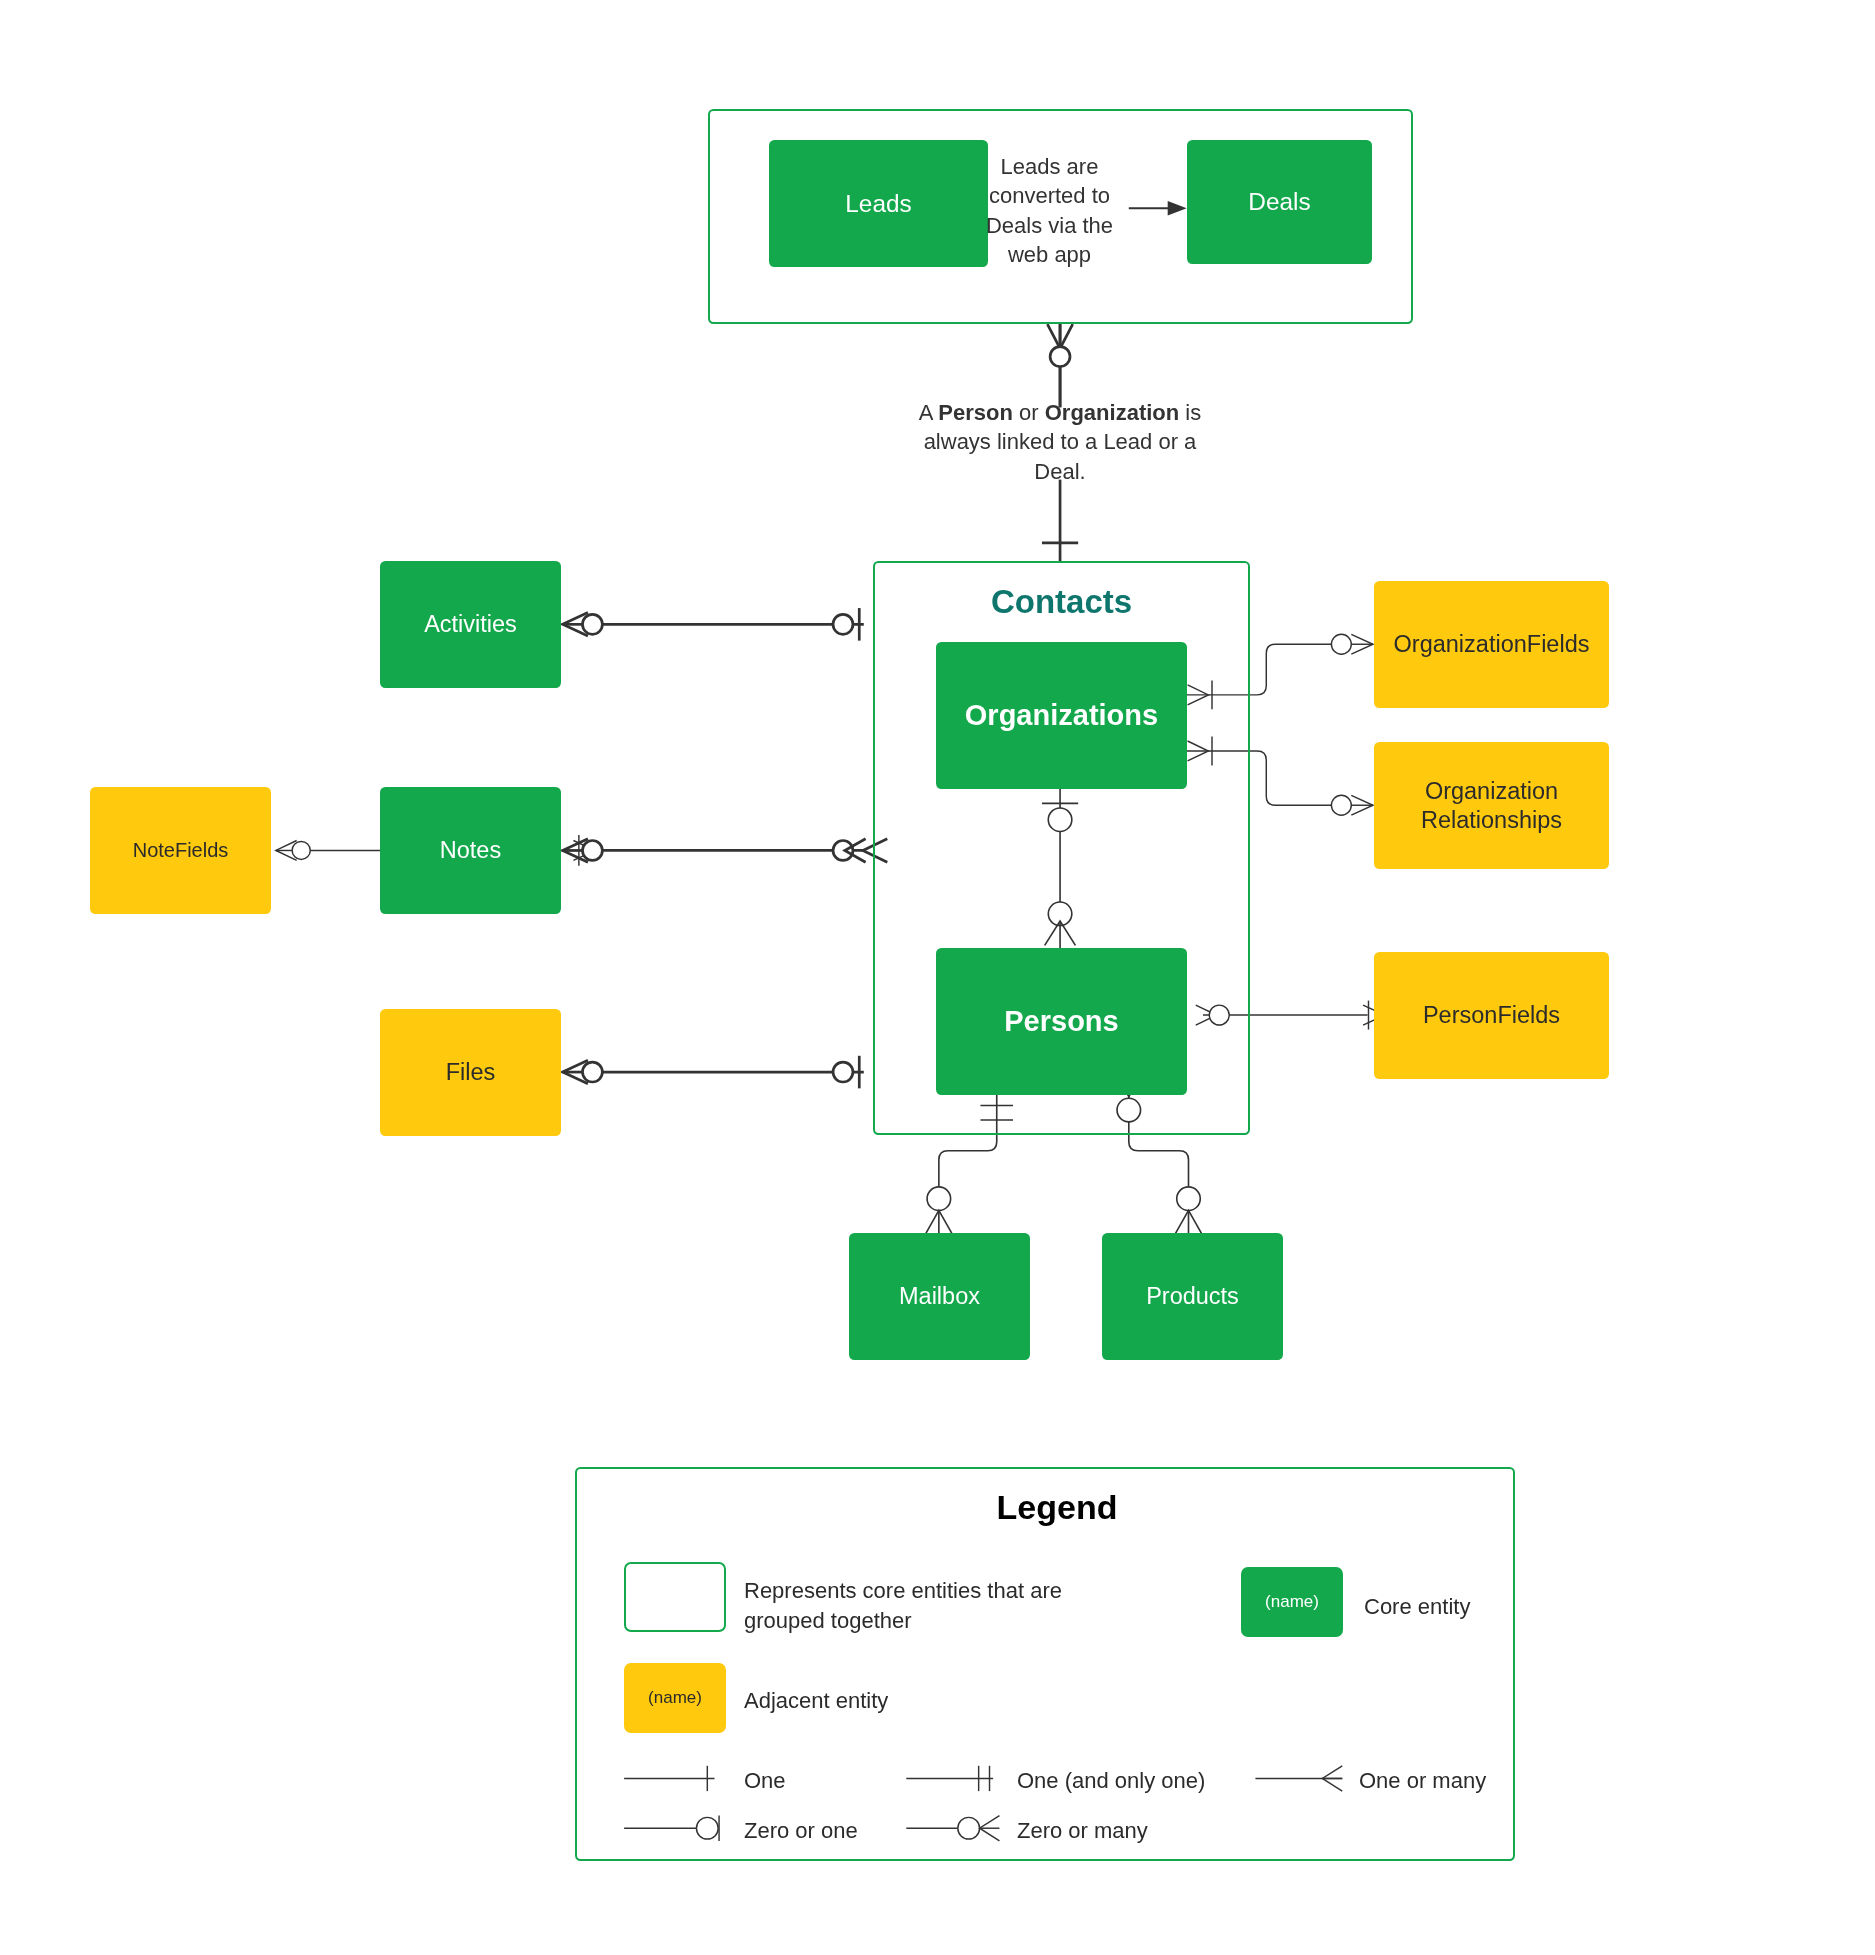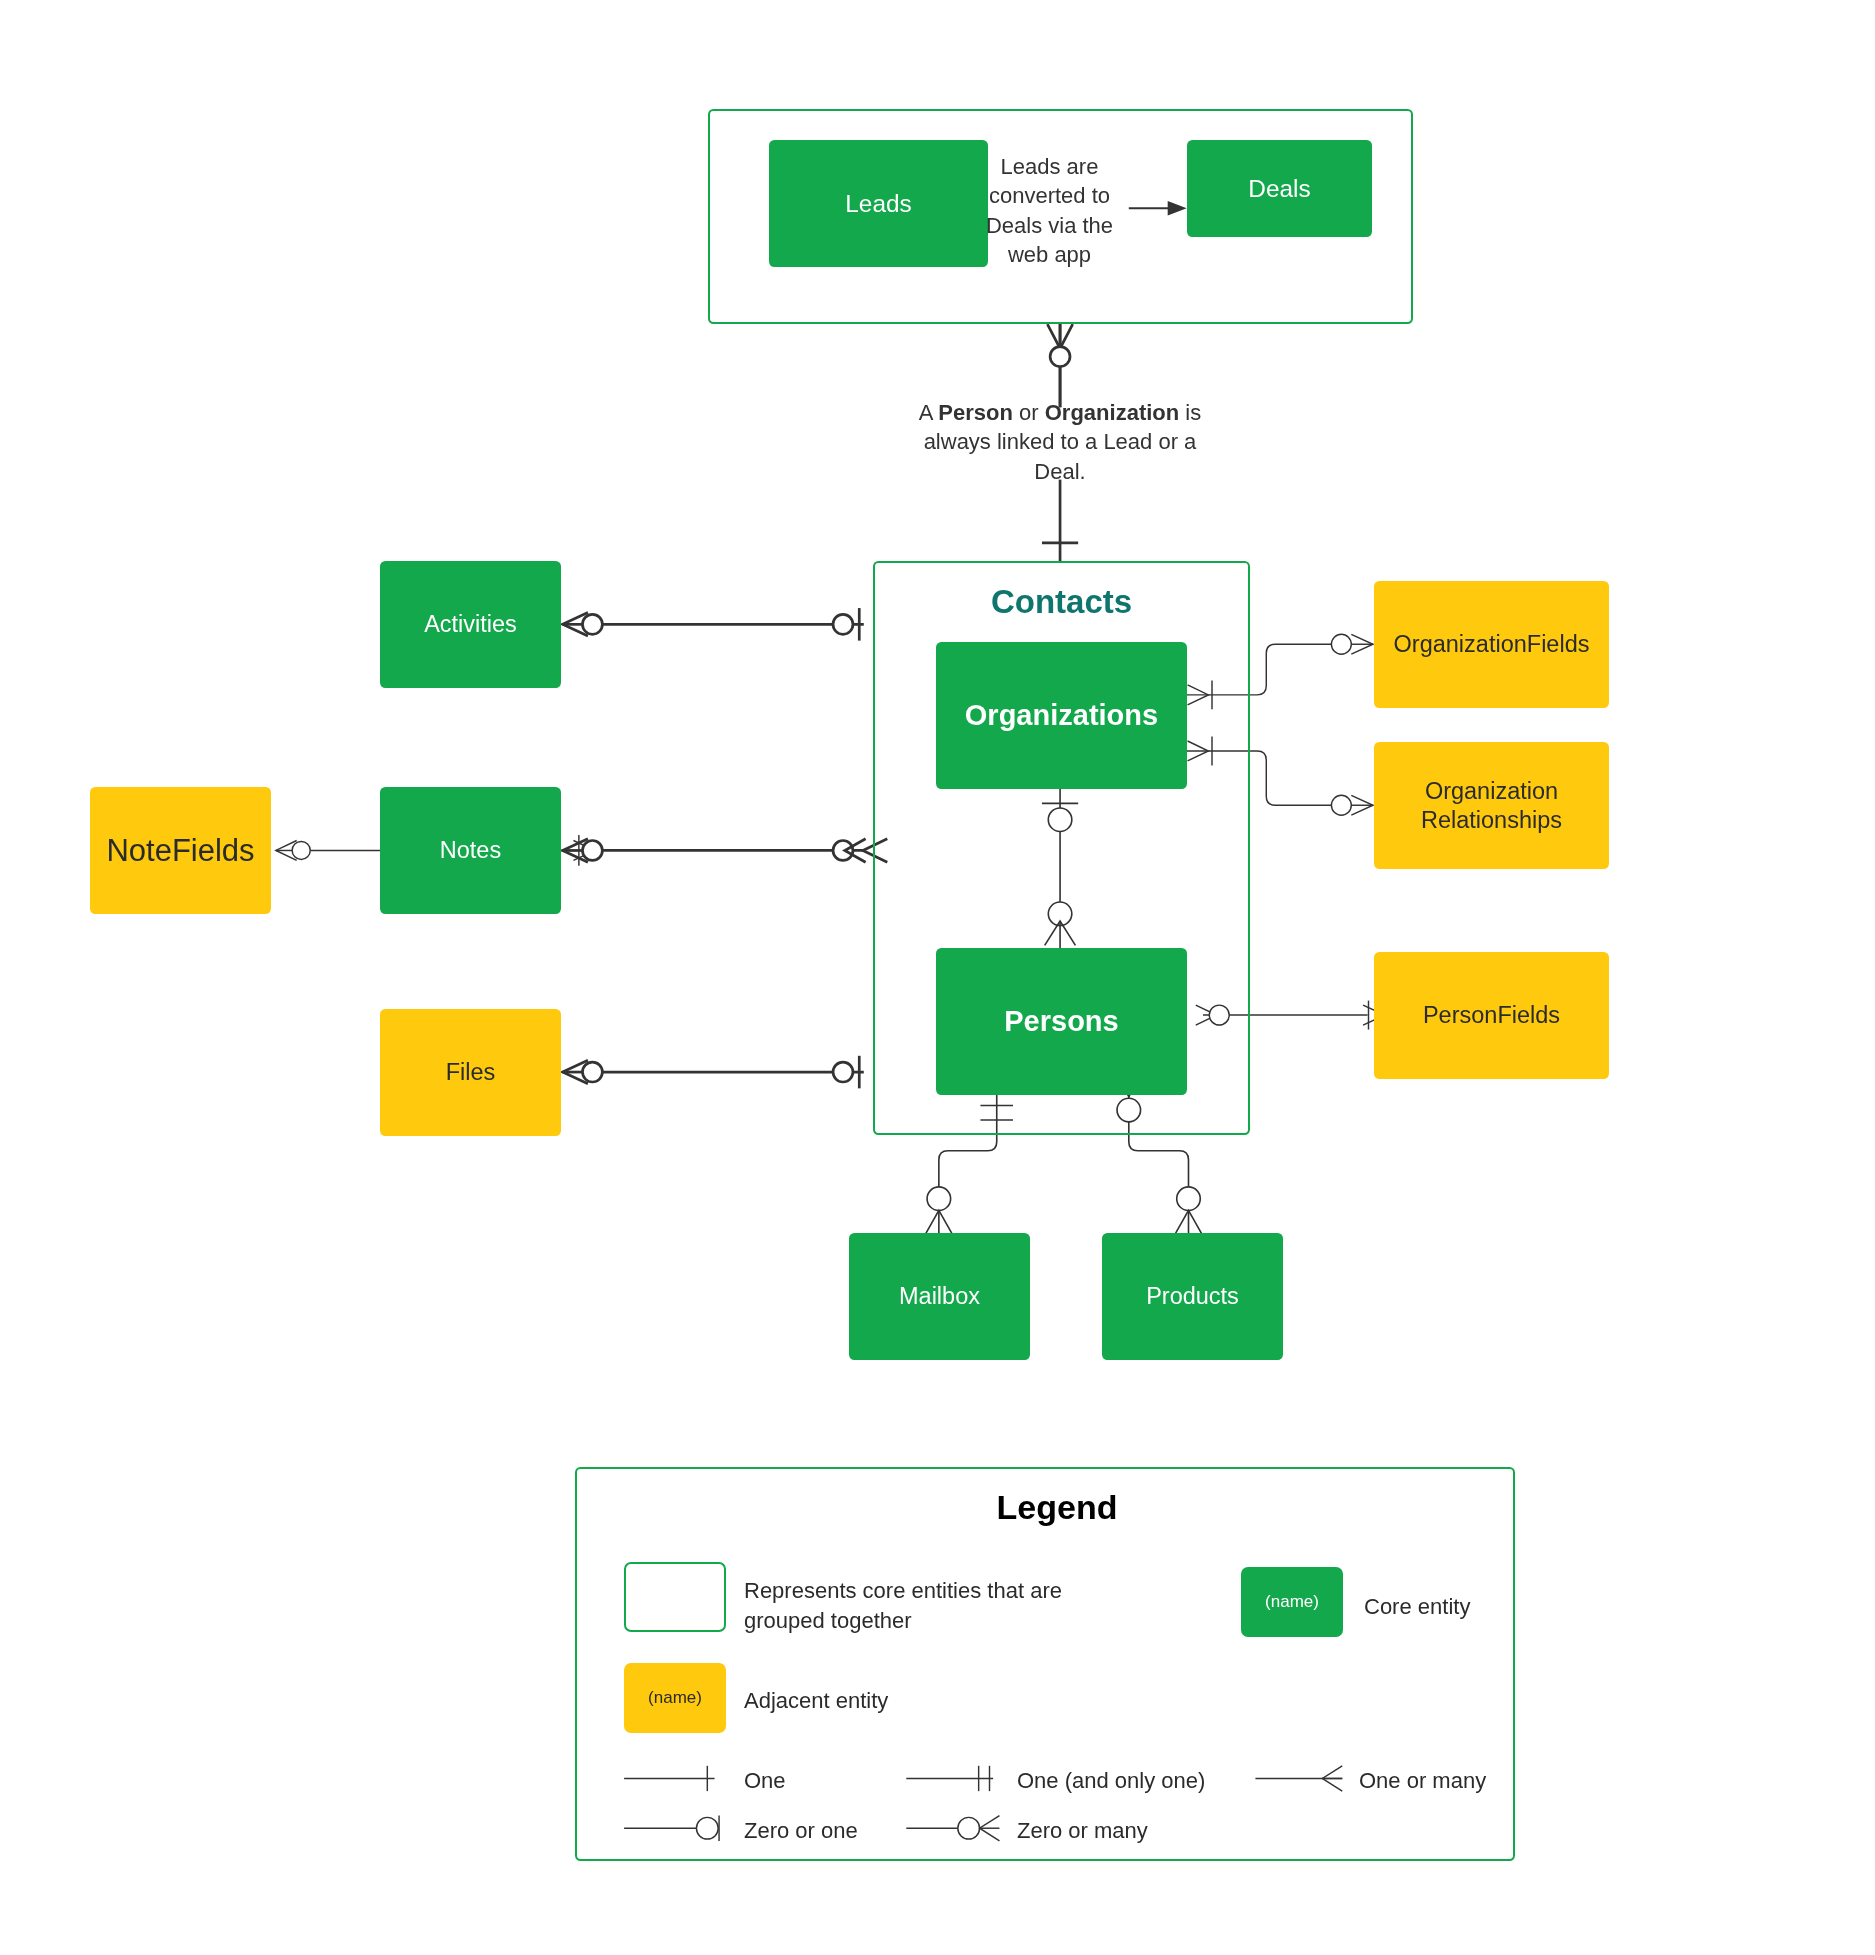--- a/index.html
+++ b/index.html
@@ -256,39 +256,39 @@
       </g>
     </g>
   </svg>
 
   <div class="group-box" style="left:708px; top:109px; width:705px; height:215px;"></div>
 
   <div class="node core" style="left:769px; top:140px; width:219px; height:127px; font-size:24.4px;">Leads</div>
 
   <div class="annot" style="left:968px; top:152px; width:163px; font-size:22px;">Leads are converted to Deals via the web app</div>
 
-  <div class="node core" style="left:1187px; top:140px; width:185px; height:97px; font-size:24.4px;">Deals</div>
+  <div class="node core" style="left:1187px; top:140px; width:185px; height:124px; font-size:24.4px;">Deals</div>
 
   <div class="annot" style="left:906px; top:398px; width:308px; font-size:22px;">
     <span>A </span><b>Person</b><span> or </span><b>Organization</b><span> is always linked to a Lead or a Deal.</span>
   </div>
 
   <div class="group-box" style="left:873px; top:561px; width:377px; height:574px;"></div>
 
   <div class="group-title" style="left:873px; top:583px; width:377px; font-size:33px;">Contacts</div>
 
   <div class="node core" style="left:936px; top:642px; width:251px; height:147px; font-size:29px; font-weight:bold;">Organizations</div>
 
   <div class="node core" style="left:936px; top:948px; width:251px; height:147px; font-size:29px; font-weight:bold;">Persons</div>
 
   <div class="node core" style="left:380px; top:561px; width:181px; height:127px; font-size:23.5px;">Activities</div>
 
   <div class="node core" style="left:380px; top:787px; width:181px; height:127px; font-size:23.5px;">Notes</div>
 
-  <div class="node adjacent" style="left:90px; top:787px; width:181px; height:127px; font-size:31px;">NoteFields</div>
+  <div class="node adjacent" style="left:90px; top:787px; width:181px; height:127px; font-size:20px;">NoteFields</div>
 
   <div class="node adjacent" style="left:380px; top:1009px; width:181px; height:127px; font-size:23.5px;">Files</div>
 
   <div class="node adjacent" style="left:1374px; top:581px; width:235px; height:127px; font-size:23.5px;">OrganizationFields</div>
 
   <div class="node adjacent" style="left:1374px; top:742px; width:235px; height:127px; font-size:23.5px; white-space:pre-line;">Organization
 Relationships</div>
 
   <div class="node adjacent" style="left:1374px; top:952px; width:235px; height:127px; font-size:23.5px;">PersonFields</div>
 

